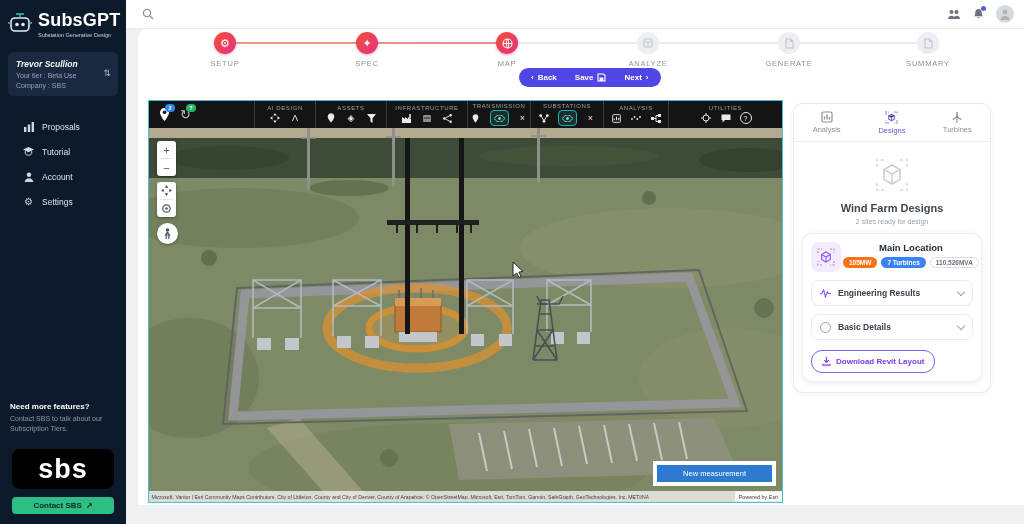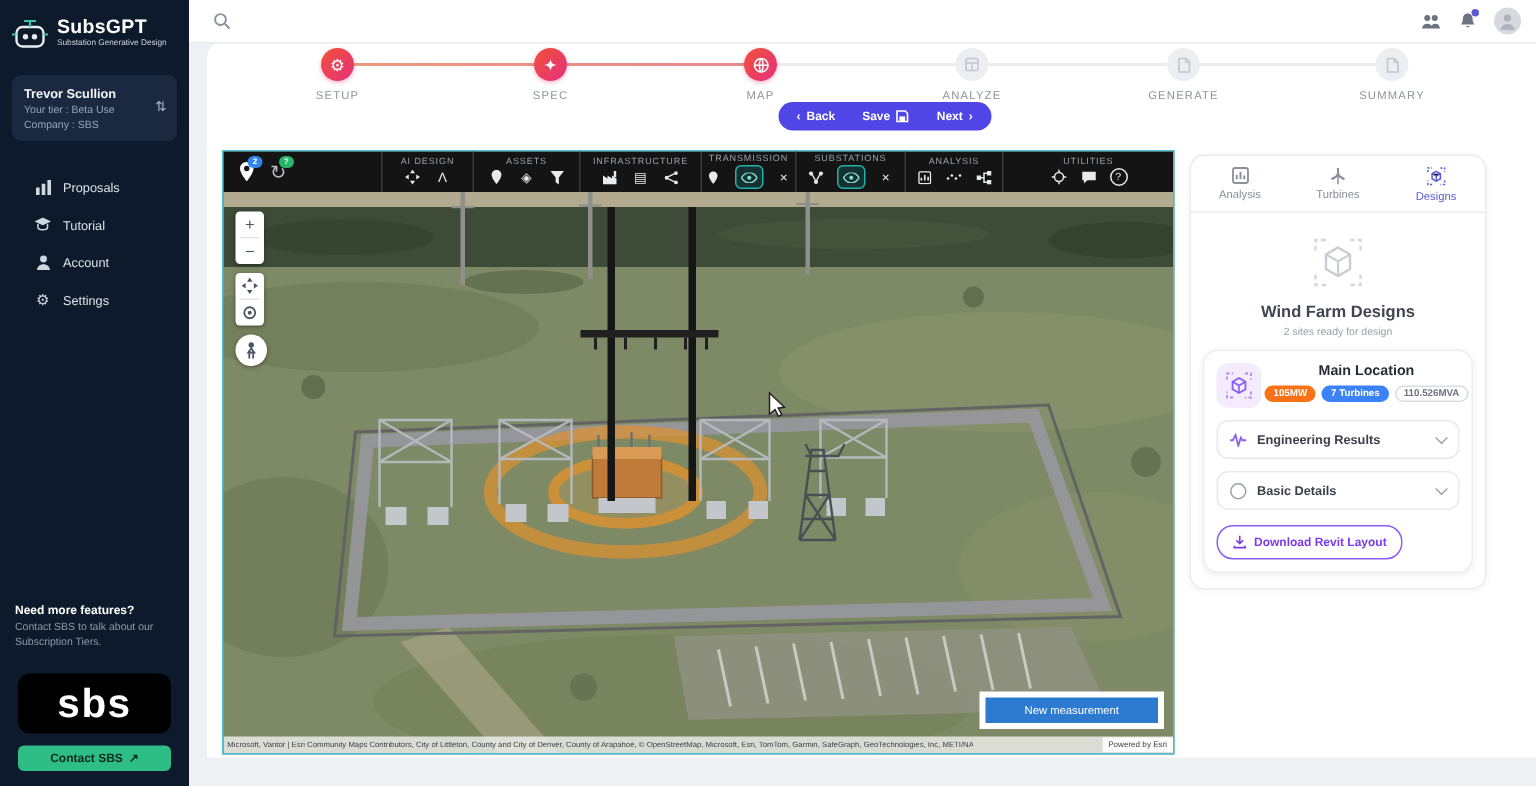--- a/index.html
+++ b/index.html
@@ -1,23 +1,23 @@
 <!DOCTYPE html>
 <html><head>
 <meta charset="utf-8">
 <style>
   html,body{margin:0;padding:0;background:#dfe3e8;font-family:"Liberation Sans",sans-serif;}
   .app{position:relative;width:1024px;height:524px;background:#eef0f3;overflow:hidden;font-family:"Liberation Sans",sans-serif;}
   
   .sidebar{position:absolute;left:0;top:0;width:126px;height:524px;background:#0c1a2b;color:#e7ecf2;z-index:5;}
   .logo-row{display:flex;align-items:flex-start;gap:6px;padding:10px 8px 6px 8px;}
-  .logo-text .name{font-size:13px;font-weight:bold;color:#fff;letter-spacing:.2px;}
+  .logo-text .name{font-size:18px;font-weight:bold;color:#fff;letter-spacing:.2px;}
   .logo-text .tag{font-size:5.5px;color:#cdd6e0;margin-top:1px;}
   .user-card{margin:8px 8px 0 8px;background:#1a2940;border-radius:6px;padding:7px 8px;position:relative;}
-  .user-card .uname{font-size:8.5px;font-weight:bold;color:#f2f5f9;}
+  .user-card .uname{font-size:8.5px;font-weight:bold;color:#f2f5f9;font-style:italic;}
   .user-card .usub{font-size:7px;color:#98a4b5;margin-top:3px;}
   .user-card .sorter{position:absolute;right:7px;top:16px;color:#aab4c2;font-size:9px;}
   .nav{margin-top:18px;}
   .nav-item{display:flex;align-items:center;gap:8px;padding:7px 23px;font-size:8.5px;color:#dde3ea;cursor:pointer;}
   .nav-item .nicon{width:11px;height:11px;display:inline-flex;align-items:center;justify-content:center;color:#cfd7e0;}
   .side-footer{position:absolute;left:0;bottom:0;width:126px;padding:0 10px 10px 10px;box-sizing:border-box;}
   .sf-title{font-size:8px;font-weight:bold;color:#fff;}
   .sf-body{font-size:7px;color:#8d99aa;line-height:1.45;margin-top:3px;}
   .sbs-logo{margin:15px auto 8px auto;width:102px;height:40px;background:#000;border-radius:8px;display:flex;align-items:center;justify-content:center;}
   .sbs-logo span{color:#fff;font-weight:800;font-size:27px;letter-spacing:1px;line-height:1;}
@@ -534,39 +534,39 @@
     <div class="rtabs">
       <div class="rtab">
         <span class="ic">
             <svg width="12" height="12" viewBox="0 0 12 12">
               <rect x="1" y="1" width="10" height="10" rx="1.5" fill="none" stroke="#8a8f98" stroke-width="1.2"></rect>
               <path d="M3.5 8.5v-3M6 8.5v-5M8.5 8.5V6" stroke="#8a8f98" stroke-width="1.3"></path>
             </svg>
           </span>
         <span>Analysis</span>
       </div>
+      <div class="rtab active">
+        <span class="ic">
+            <svg width="13" height="13" viewBox="0 0 14 14">
+              <path d="M1 4V1h3M10 1h3v3M13 10v3h-3M4 13H1v-3" fill="none" stroke="#5b5bd6" stroke-width="1.1" stroke-dasharray="1.5 1.2"></path>
+              <path d="M7 3.5l3 1.7v3.6L7 10.5l-3-1.7V5.2z" fill="none" stroke="#5b5bd6" stroke-width="1.1"></path>
+              <path d="M4 5.2l3 1.7 3-1.7M7 6.9v3.6" stroke="#5b5bd6" stroke-width="1"></path>
+            </svg>
+          </span>
+        <span>Designs</span>
+      </div>
       <div class="rtab">
         <span class="ic">
             <svg width="12" height="12" viewBox="0 0 12 12">
               <path d="M6 6L6 1M6 6l4.3 2.5M6 6L1.7 8.5" stroke="#8a8f98" stroke-width="1.4"></path>
               <circle cx="6" cy="6" r="1.3" fill="#8a8f98"></circle>
               <path d="M6 7.3V12" stroke="#8a8f98" stroke-width="1"></path>
             </svg>
           </span>
         <span>Turbines</span>
-      </div>
-      <div class="rtab active">
-        <span class="ic">
-            <svg width="13" height="13" viewBox="0 0 14 14">
-              <path d="M1 4V1h3M10 1h3v3M13 10v3h-3M4 13H1v-3" fill="none" stroke="#5b5bd6" stroke-width="1.1" stroke-dasharray="1.5 1.2"></path>
-              <path d="M7 3.5l3 1.7v3.6L7 10.5l-3-1.7V5.2z" fill="none" stroke="#5b5bd6" stroke-width="1.1"></path>
-              <path d="M4 5.2l3 1.7 3-1.7M7 6.9v3.6" stroke="#5b5bd6" stroke-width="1"></path>
-            </svg>
-          </span>
-        <span>Designs</span>
       </div>
     </div>
 
     <div class="empty-cube">
       <svg width="34" height="34" viewBox="0 0 34 34">
           <path d="M2 9V2h7M25 2h7v7M32 25v7h-7M9 32H2v-7" fill="none" stroke="#d3d6db" stroke-width="1.6" stroke-dasharray="3 2.4"></path>
           <path d="M17 7l8 4.6v9.8L17 26l-8-4.6v-9.8z" fill="none" stroke="#c9cdd3" stroke-width="1.6"></path>
           <path d="M9 11.6l8 4.6 8-4.6M17 16.2V26" stroke="#c9cdd3" stroke-width="1.4" fill="none"></path>
         </svg>
     </div>

